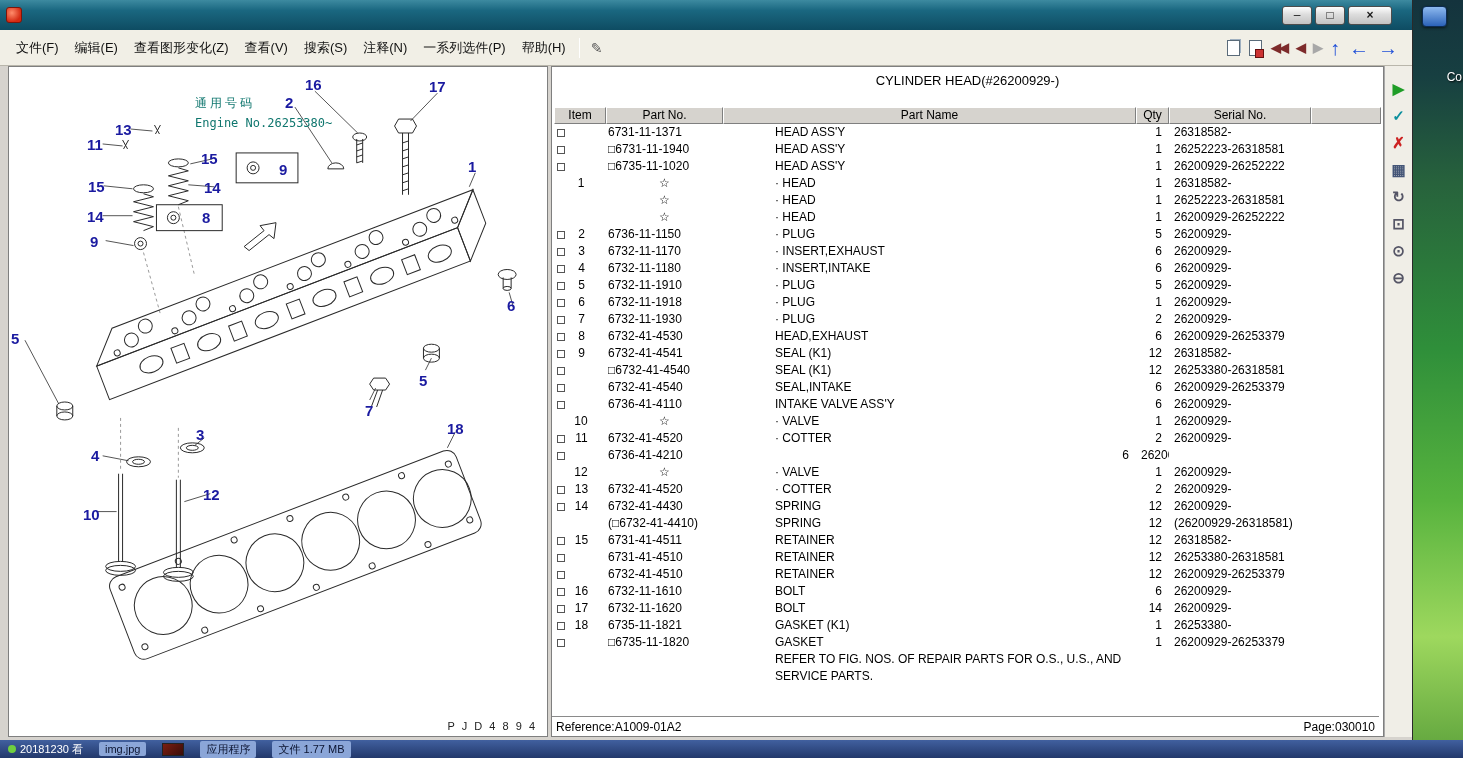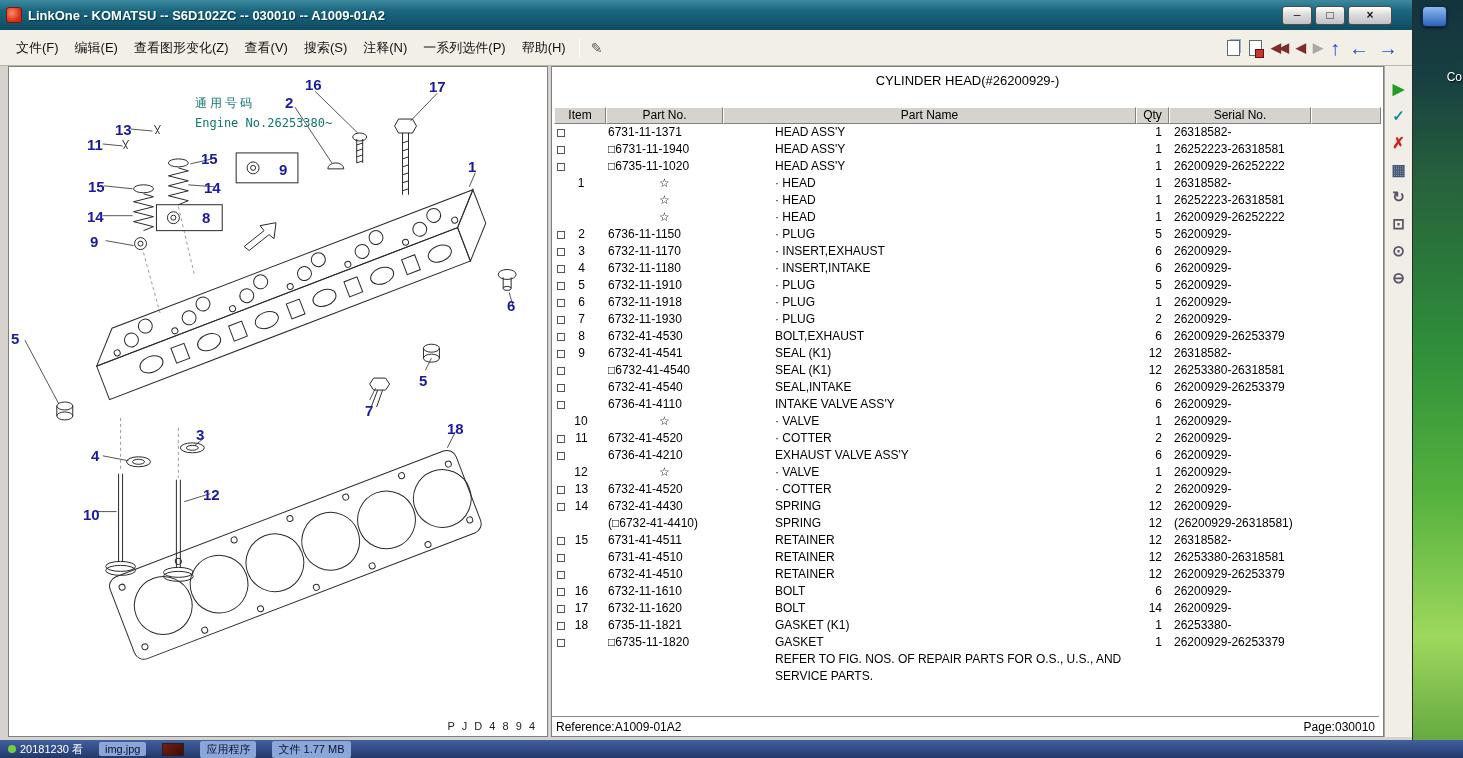--- a/index.html
+++ b/index.html
@@ -80,21 +80,20 @@
 
   <div class="desktop">
     <div class="desktop-icon"></div>
     <div class="desktop-icon-label">Co</div>
   </div>
 
   <div class="app">
 
     <div class="titlebar">
       <span class="app-logo"></span>
-      <span class="title-text">LinkOne - KOMATSU -- S6D102ZC -- 030010 -- A1009-01A2</span>
       <span class="win-btns">
         <span class="win-btn">–</span>
         <span class="win-btn">□</span>
         <span class="win-btn close">×</span>
       </span>
     </div>
 
     <div class="menubar">
       <span style="display:flex;">
           <span class="menu-item">文件(F)</span>
@@ -463,21 +462,21 @@
               <div class="cell c-qty">2</div>
               <div class="cell c-serial">26200929-</div>
               <div class="cell"></div>
             </div>
             <div class="trow">
               <div class="cell c-item">
                 <span class="cb"></span>
                 <span class="inum">8</span>
               </div>
               <div class="cell c-part">6732-41-4530</div>
-              <div class="cell c-name">BOLT,EXHAUST</div>
+              <div class="cell c-name">HEAD,EXHAUST</div>
               <div class="cell c-qty">6</div>
               <div class="cell c-serial">26200929-26253379</div>
               <div class="cell"></div>
             </div>
             <div class="trow">
               <div class="cell c-item">
                 <span class="cb"></span>
                 <span class="inum">9</span>
               </div>
               <div class="cell c-part">6732-41-4541</div>
@@ -540,21 +539,20 @@
               <div class="cell c-qty">2</div>
               <div class="cell c-serial">26200929-</div>
               <div class="cell"></div>
             </div>
             <div class="trow">
               <div class="cell c-item">
                 <span class="cb"></span>
                 <span class="inum"></span>
               </div>
               <div class="cell c-part">6736-41-4210</div>
-              <div class="cell c-name">EXHAUST VALVE ASS'Y</div>
               <div class="cell c-qty">6</div>
               <div class="cell c-serial">26200929-</div>
               <div class="cell"></div>
             </div>
             <div class="trow">
               <div class="cell c-item">
                 <span class="cb-sp"></span>
                 <span class="inum">12</span>
               </div>
               <div class="cell c-part star">☆</div>

